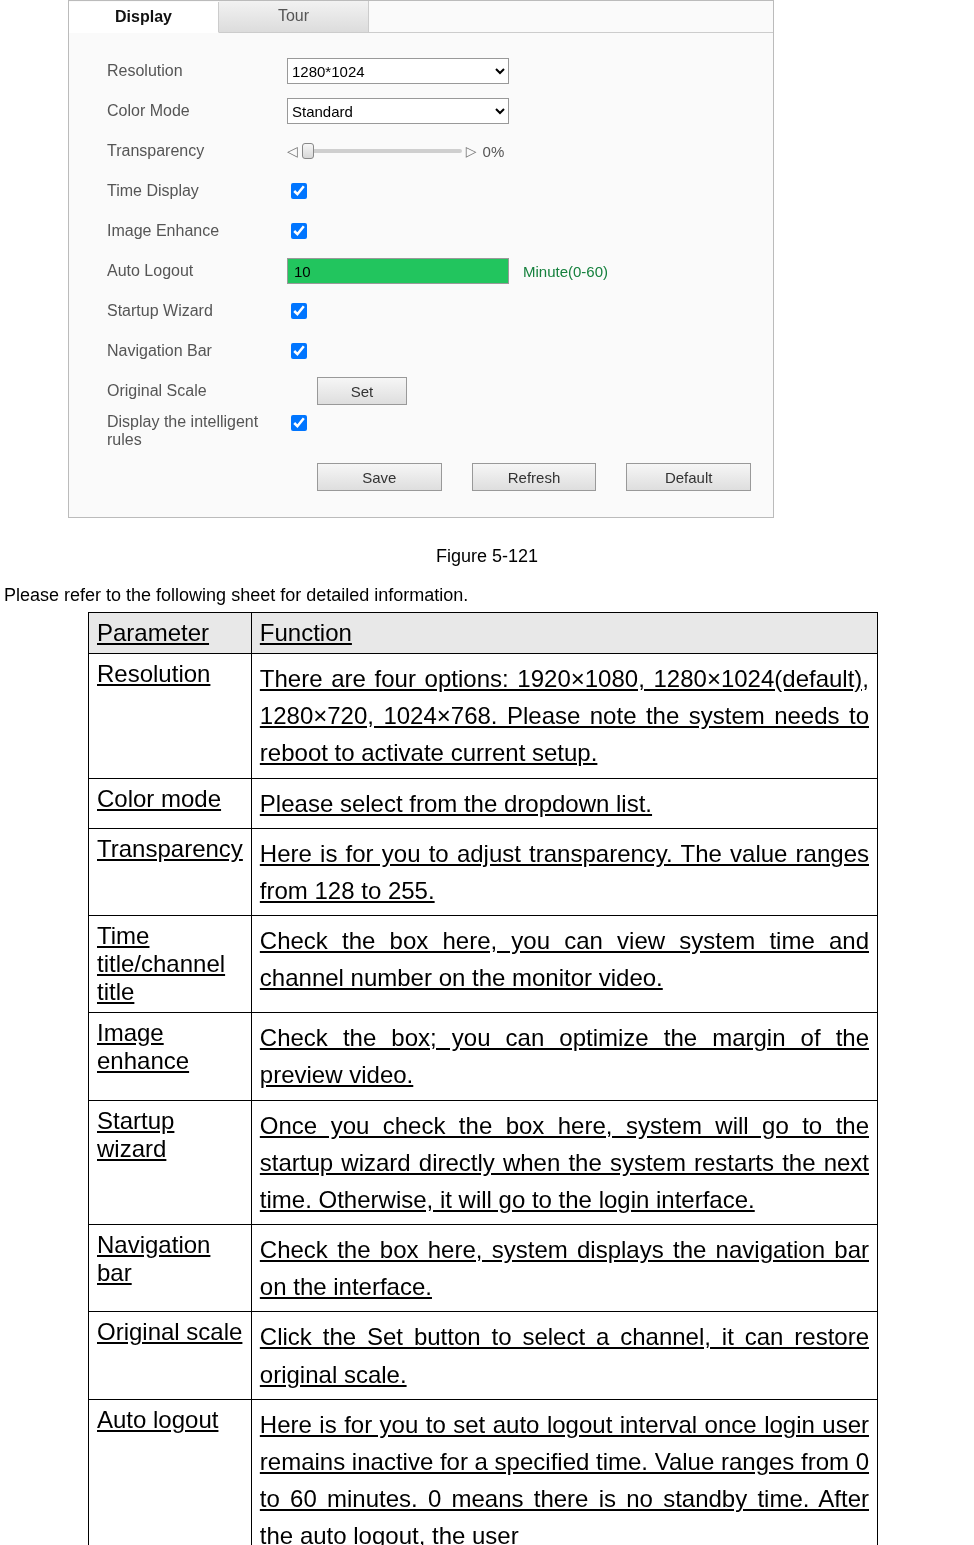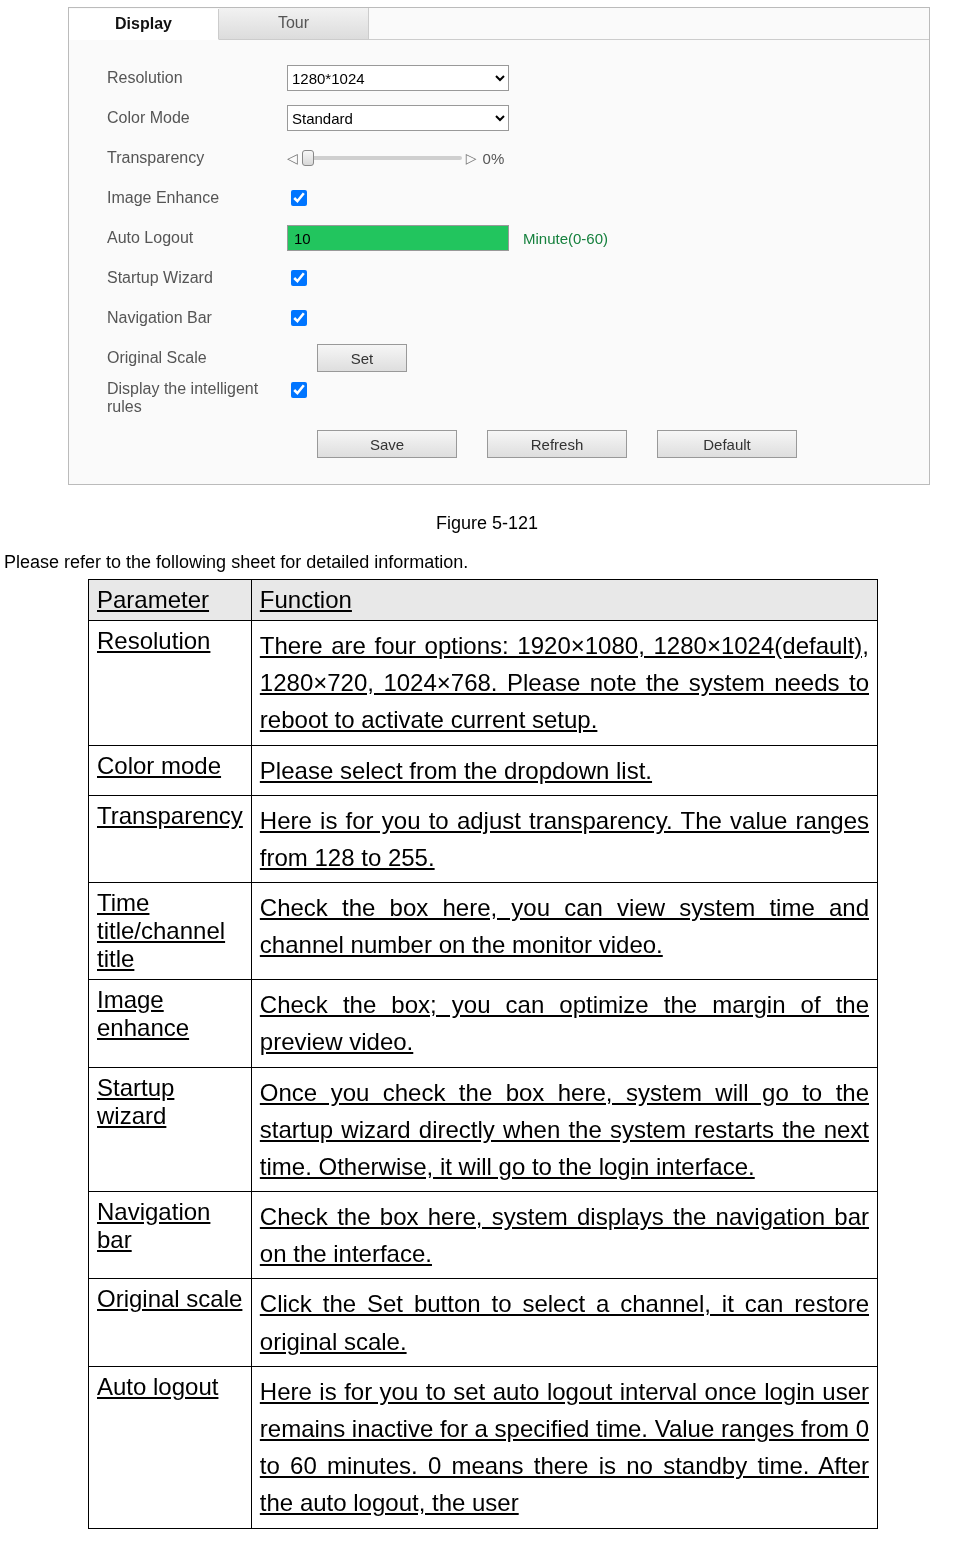--- a/index.html
+++ b/index.html
@@ -5,22 +5,22 @@
   * { box-sizing: border-box; }
   body {
     margin: 0;
     padding: 0;
     font-family: Arial, sans-serif;
     background: #fff;
     color: #000;
     width: 974px;
   }
   .app-frame {
-    margin: 7px 0 0 68px;
-    width: 862px;
+    margin: 0 0 0 68px;
+    width: 706px;
     border: 1px solid #bbb;
     background: #fafafa;
   }
   .tabs-row {
     display: flex;
     border-bottom: 1px solid #ccc;
   }
   .tab {
     padding: 6px 0;
     width: 150px;
@@ -189,20 +189,24 @@
       <div class="slider-wrap">
         <span class="tri">◁</span>
         <div class="slider-track">
           <div class="slider-thumb"></div>
         </div>
         <span class="tri">▷</span>
         <span class="pct">0%</span>
       </div>
     </div>
 
+    <div class="form-row">
+      <span class="lbl">Time Display</span>
+      <input type="checkbox" class="chk" checked="" style="">
+    </div>
 
 
     <div class="form-row">
       <span class="lbl">Image Enhance</span>
       <input type="checkbox" class="chk" checked="" style="">
     </div>
 
     <div class="form-row">
       <span class="lbl">Auto Logout</span>
       <input type="text" class="ctl-text" value="10" style="">

